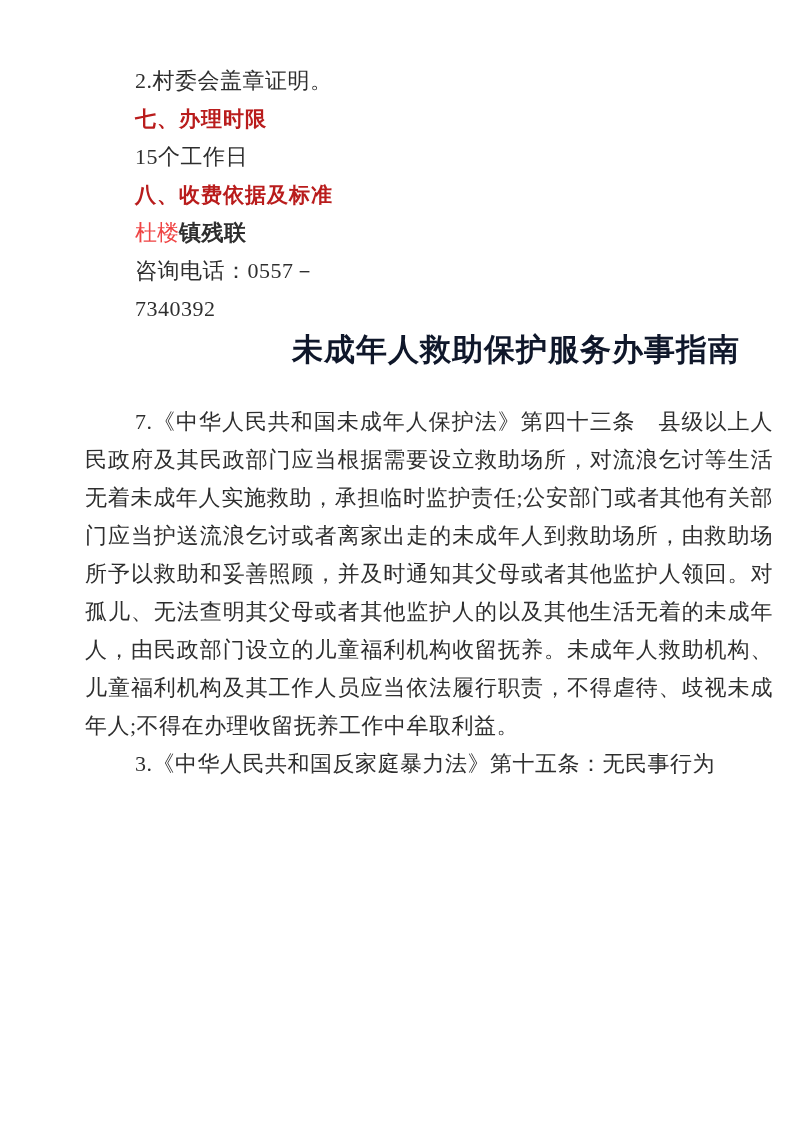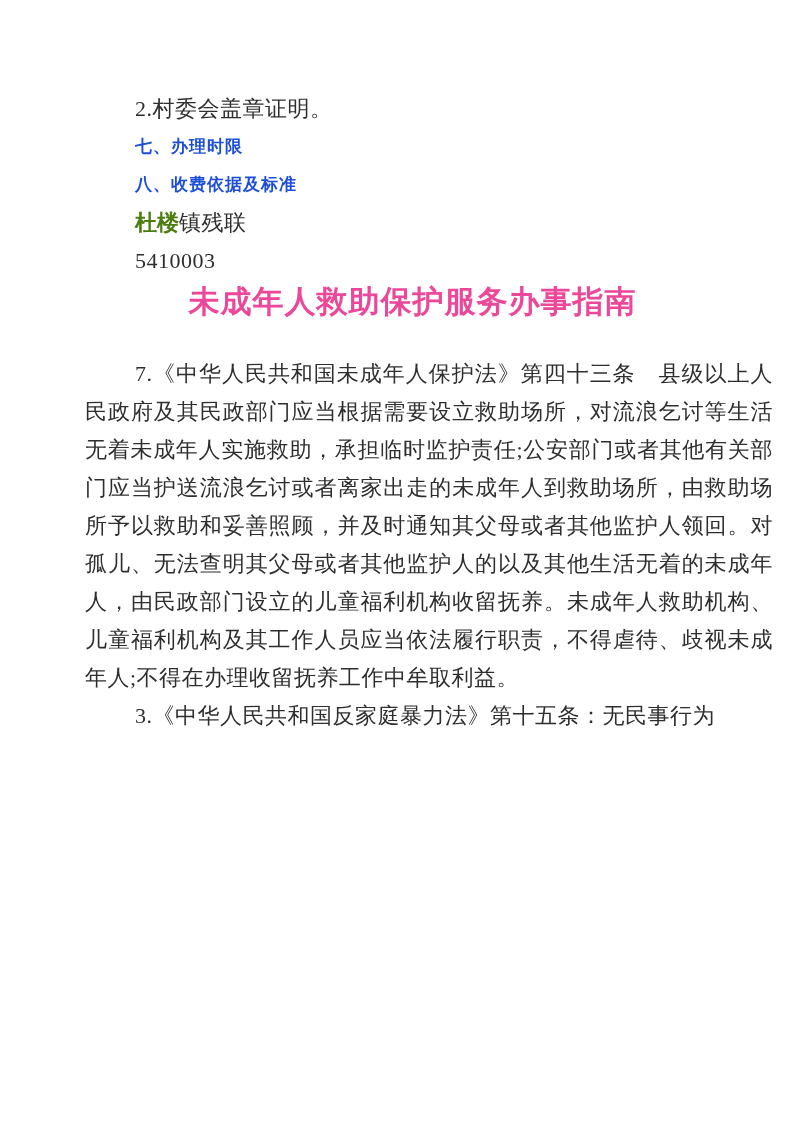--- a/index.html
+++ b/index.html
@@ -6,75 +6,77 @@
     margin: 0;
     padding: 0;
     background: #ffffff;
   }
   .page {
     position: relative;
     width: 793px;
     height: 1122px;
     background: #ffffff;
     box-sizing: border-box;
-    padding: 90px 20px 0 85px;
+    padding: 62px 20px 0 85px;
     overflow: hidden;
   }
   .para {
     margin: 0;
     font-family: "Liberation Serif", "DejaVu Serif", serif;
     font-size: 22px;
     line-height: 38px;
     font-weight: 400;
     color: #2e2e2e;
     text-align: justify;
     text-indent: 50px;
     letter-spacing: 0.5px;
   }
   .para.narrow {
     width: 615px;
   }
   .heading {
     margin: 0;
     font-family: "Liberation Sans", "DejaVu Sans", sans-serif;
-    font-size: 17px;
+    font-size: 21px;
     line-height: 38px;
     font-weight: 700;
-    color: #1d4ed8;
+    color: #b91c1c;
     text-align: left;
     text-indent: 50px;
     letter-spacing: 1px;
   }
   .doc-title {
     margin: 0 0 31px 0;
     width: 655px;
     font-family: "Liberation Serif", "DejaVu Serif", serif;
     font-size: 31px;
     line-height: 44px;
     font-weight: 700;
-    color: #ec4899;
-    text-align: center;
+    color: #0f172a;
+    text-align: right;
     text-indent: 0;
     letter-spacing: 1px;
   }
   .seg-bold {
     font-family: "Liberation Sans", "DejaVu Sans", sans-serif;
-    font-weight: 700;
-    color: #4d7c0f;
+    font-weight: 400;
+    color: #ef4444;
     letter-spacing: 0;
   }
   .seg-regular {
-    font-weight: 400;
+    font-weight: 700;
   }
 </style>
 </head>
 <body>
 
 <div class="page" id="doc-page">
     <p class="para narrow">2.村委会盖章证明。</p>
     <p class="heading">七、办理时限</p>
+    <p class="para narrow">15个工作日</p>
     <p class="heading">八、收费依据及标准</p>
     <p class="para narrow"><span class="seg-bold">杜楼</span><span class="seg-regular">镇残联</span></p>
-    <p class="para narrow">5410003</p>
+    <p class="para narrow">咨询电话：0557－</p>
+    <p class="para narrow">7340392</p>
     <h1 class="doc-title">未成年人救助保护服务办事指南</h1>
     <p class="para">7.《中华人民共和国未成年人保护法》第四十三条　县级以上人民政府及其民政部门应当根据需要设立救助场所，对流浪乞讨等生活无着未成年人实施救助，承担临时监护责任;公安部门或者其他有关部门应当护送流浪乞讨或者离家出走的未成年人到救助场所，由救助场所予以救助和妥善照顾，并及时通知其父母或者其他监护人领回。对孤儿、无法查明其父母或者其他监护人的以及其他生活无着的未成年人，由民政部门设立的儿童福利机构收留抚养。未成年人救助机构、儿童福利机构及其工作人员应当依法履行职责，不得虐待、歧视未成年人;不得在办理收留抚养工作中牟取利益。</p>
     <p class="para">3.《中华人民共和国反家庭暴力法》第十五条：无民事行为</p>
   </div>
 
 </body></html>

